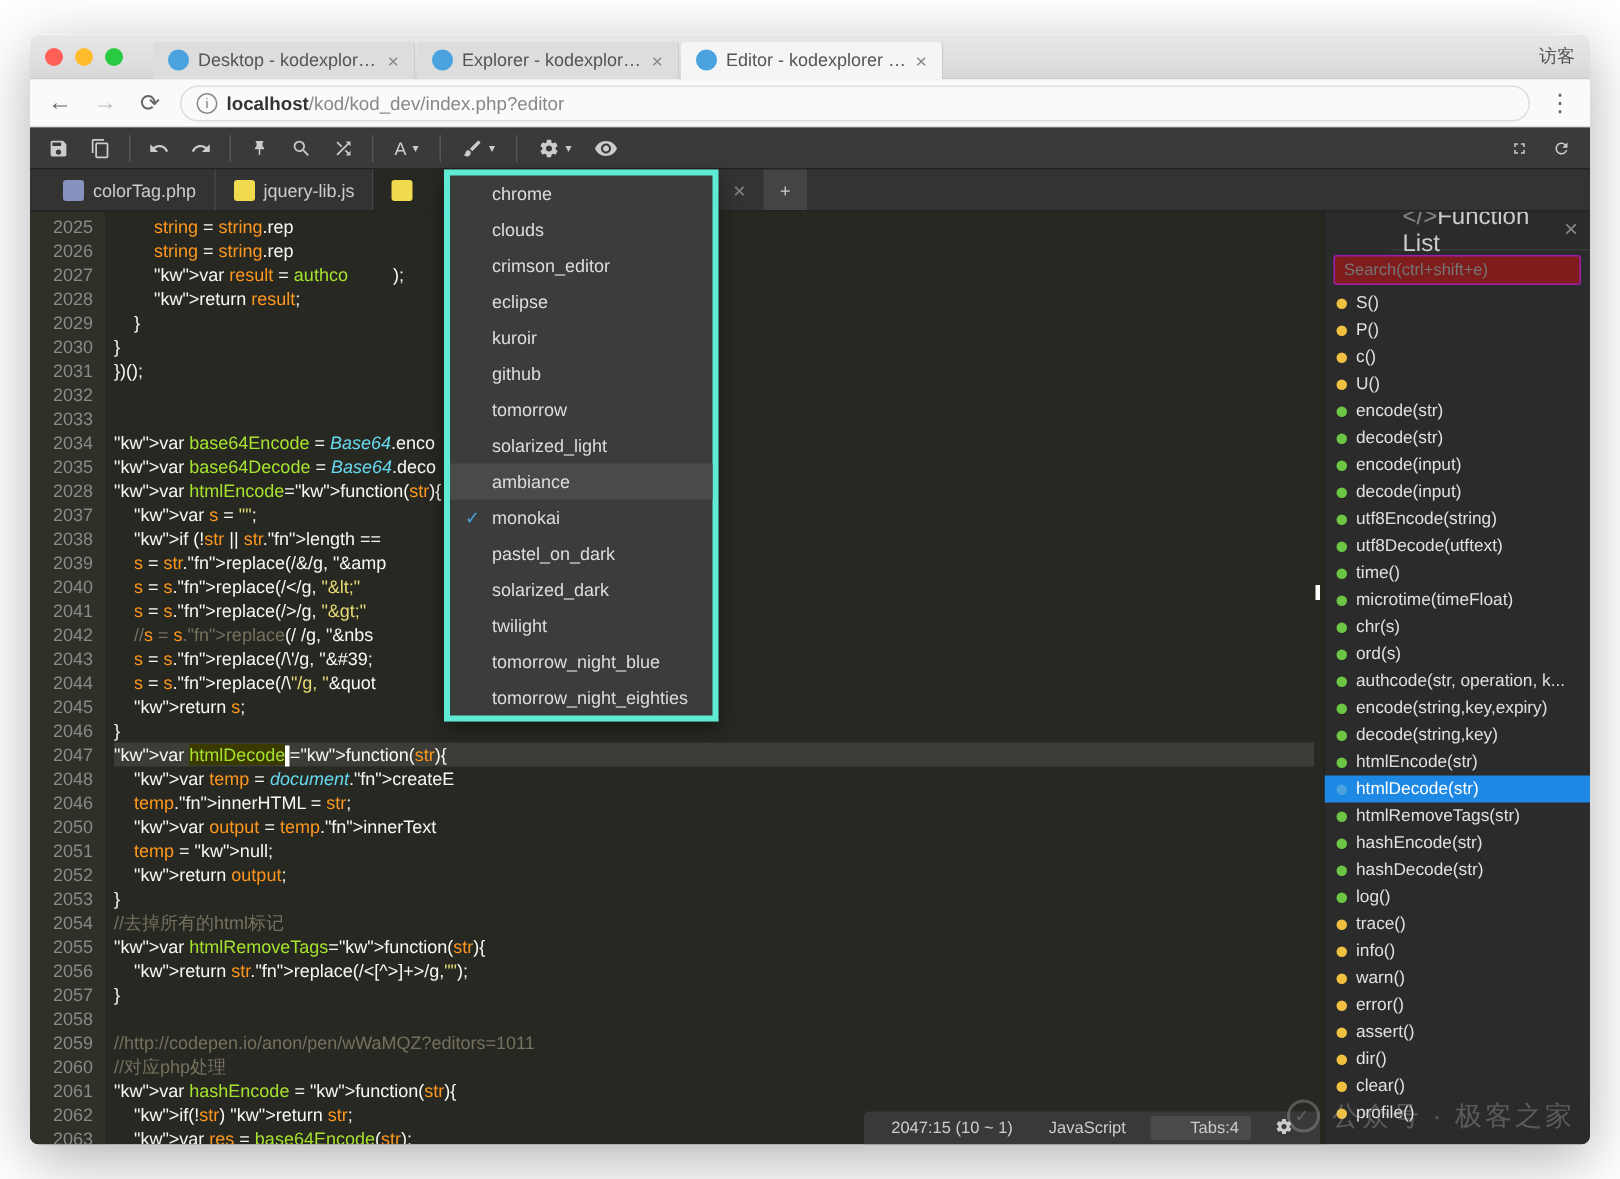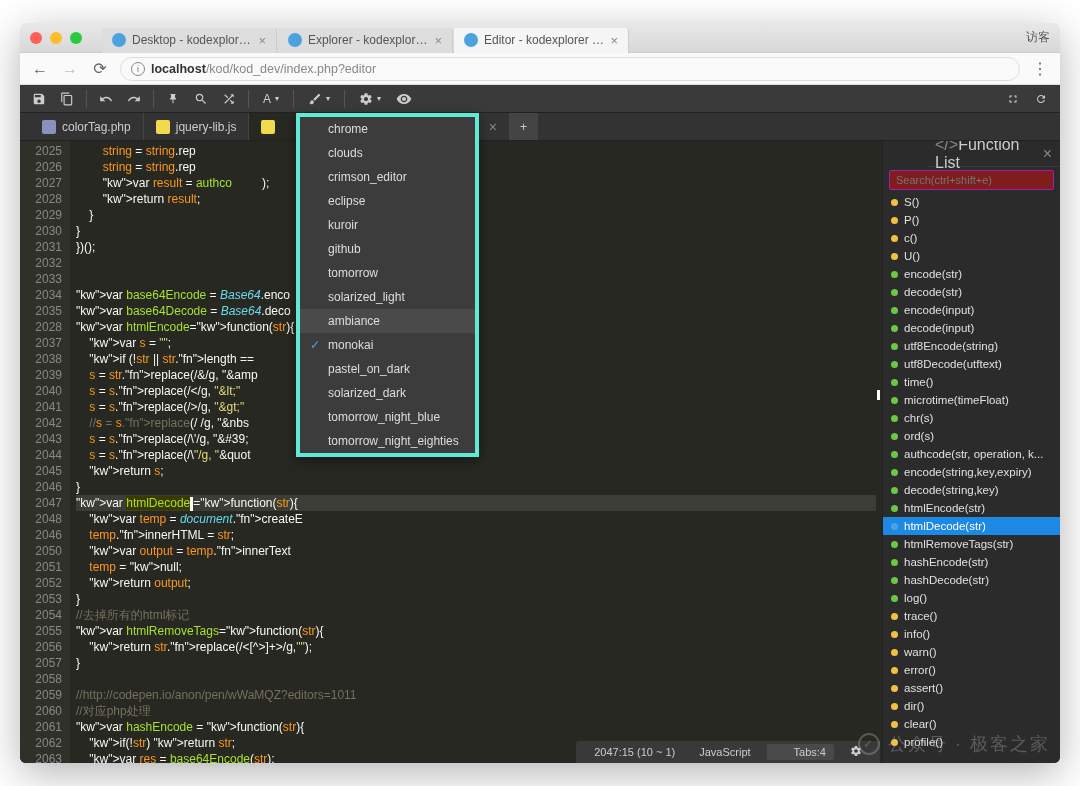--- a/index.html
+++ b/index.html
@@ -399,20 +399,21 @@
         <div class="mitem">crimson_editor</div>
         <div class="mitem">eclipse</div>
         <div class="mitem">kuroir</div>
         <div class="mitem">github</div>
         <div class="mitem">tomorrow</div>
         <div class="mitem">solarized_light</div>
         <div class="mitem hover">ambiance</div>
         <div class="mitem checked">monokai</div>
         <div class="mitem">pastel_on_dark</div>
         <div class="mitem">solarized_dark</div>
+        <div class="mitem">twilight</div>
         <div class="mitem">tomorrow_night_blue</div>
         <div class="mitem">tomorrow_night_eighties</div>
       </div>
 
     <div class="minimap-line"></div>
 
     <div class="statusbar">
       <span class="sitem">2047:15 (10 ~ 1)</span>
       <span class="sitem">JavaScript</span>
       <span class="sitem box">Tabs:4</span>

